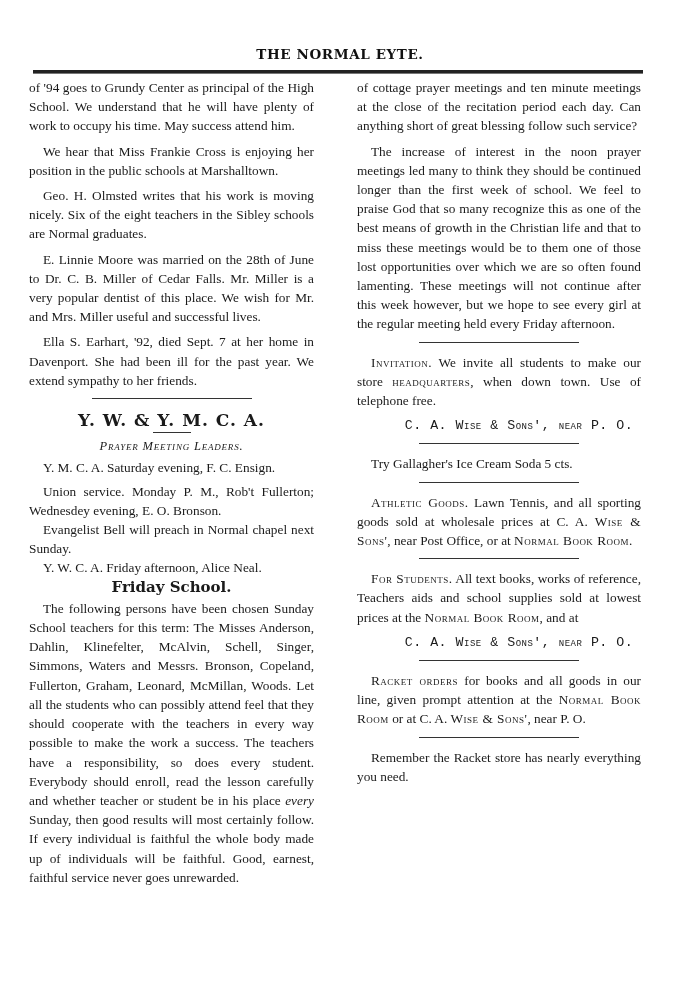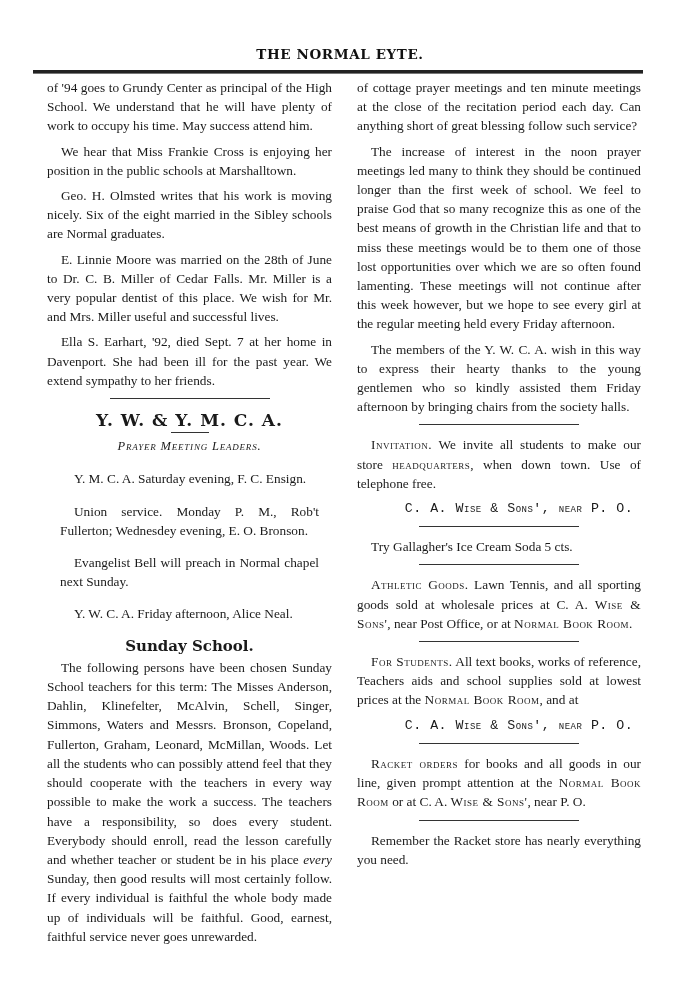--- a/index.html
+++ b/index.html
@@ -4,67 +4,66 @@
   <style>
     html, body { margin: 0; padding: 0; background: #ffffff; }
     body { width: 680px; height: 1000px; position: relative; overflow: hidden;
            font-family: "Liberation Serif", "DejaVu Serif", serif; color: #1a1a1a; }
     .masthead { position: absolute; top: 46px; left: 0; width: 680px; text-align: center;
                 font-family: "DejaVu Serif", "Liberation Serif", serif; font-weight: bold;
                 font-size: 13.5px; letter-spacing: 0.6px; color: #111; }
     .top-rule { position: absolute; top: 70px; left: 33px; width: 610px; height: 3px;
                 background: #222; border-bottom: 1px solid #777; }
     .col { position: absolute; top: 78px; font-size: 13.3px; line-height: 19.2px; }
-    .col.left { left: 47px; width: 285px; }
+    .col.left { left: 29px; width: 285px; }
     .col.right { left: 357px; width: 284px; }
     p { margin: 0 0 6px 0; text-align: justify; text-indent: 14px; hyphens: manual; }
     p.noindent { text-indent: 0; }
     .rule { height: 0; border-top: 1px solid #333; margin: 8px auto 10px auto; }
     .rule.r160 { width: 160px; }
     .rule.r40 { width: 38px; margin: 2px auto 4px auto; }
     .heading { text-align: center; font-weight: bold; font-family: "DejaVu Serif", "Liberation Serif", serif; }
     .heading.big { font-size: 17px; letter-spacing: 1px; margin: 12px 0 2px 0; }
     .heading.med { font-size: 15px; margin: 0 0 2px 0; }
     .subhead { text-align: center; font-variant: small-caps; font-size: 12.5px; letter-spacing: 0.8px; margin: 0 0 2px 0; font-style: italic; }
     .sc { font-variant: small-caps; letter-spacing: 0.5px; }
     .sig { text-align: right; padding-right: 22px; margin: 2px 0 6px 0; font-family: Liberation Mono, monospace; }
     .sig.center { text-align: center; padding: 0 0 0 40px; }
-    .line { margin: 13px; text-indent: 14px; text-align: justify; }
+    .line { margin: 0; text-indent: 14px; text-align: justify; }
     em { font-style: italic; }
   </style>
 </head>
 <body>
 
 <div class="masthead">THE NORMAL EYTE.</div>
 <div class="top-rule"></div>
 
 <div class="col left">
   <p class="noindent">of '94 goes to Grundy Center as principal of the High School. We understand that he will have plenty of work to occupy his time. May success attend him.</p>
   <p>We hear that Miss Frankie Cross is enjoying her position in the public schools at Marshalltown.</p>
-  <p>Geo. H. Olmsted writes that his work is moving nicely. Six of the eight married in the Sibley schools are Normal graduates.</p>
+  <p>Geo. H. Olmsted writes that his work is moving nicely. Six of the eight teachers in the Sibley schools are Normal graduates.</p>
   <p>E. Linnie Moore was married on the 28th of June to Dr. C. B. Miller of Cedar Falls. Mr. Miller is a very popular dentist of this place. We wish for Mr. and Mrs. Miller useful and successful lives.</p>
   <p>Ella S. Earhart, '92, died Sept. 7 at her home in Davenport. She had been ill for the past year. We extend sympathy to her friends.</p>
   <div class="rule r160"></div>
 
   <div class="heading big">Y. W. &amp; Y. M. C. A.</div>
   <div class="rule r40"></div>
   <div class="subhead">Prayer Meeting Leaders.</div>
   <p class="line">Y. M. C. A. Saturday evening, F. C. Ensign.</p>
   <p class="line" style="margin-top:4px">Union service. Monday P. M., Rob't Fullerton; Wednesdey evening, E. O. Bronson.</p>
   <p class="line">Evangelist Bell will preach in Normal chapel next Sunday.</p>
   <p class="line">Y. W. C. A. Friday afternoon, Alice Neal.</p>
 
-  <div class="heading med">Sunday School.</div>
+  <div class="heading med">Friday School.</div>
   <p><span>The following persons have been chosen Sunday School teachers for this term: The Misses Anderson, Dahlin, Klinefelter, McAlvin, Schell, Singer, Simmons, Waters and Messrs. Bronson, Copeland, Fullerton, Graham, Leonard, McMillan, Woods. Let all the students who can possibly attend feel that they should cooperate with the teachers in every way possible to make the work a success. The teachers have a responsibility, so does every student. Everybody should enroll, read the lesson carefully and whether teacher or student be in his place </span><em>every</em><span> Sunday, then good results will most certainly follow. If every individual is faithful the whole body made up of individuals will be faithful. Good, earnest, faithful service never goes unrewarded.</span></p>
 </div>
 
 <div class="col right">
   <p class="noindent">of cottage prayer meetings and ten minute meetings at the close of the recitation period each day. Can anything short of great blessing follow such service?</p>
   <p>The increase of interest in the noon prayer meetings led many to think they should be continued longer than the first week of school. We feel to praise God that so many recognize this as one of the best means of growth in the Christian life and that to miss these meetings would be to them one of those lost opportunities over which we are so often found lamenting. These meetings will not continue after this week however, but we hope to see every girl at the regular meeting held every Friday afternoon.</p>
-  <p>The members of the Y. W. C. A. wish in this way to express their hearty thanks to the young gentlemen who so kindly assisted them Friday afternoon by bringing chairs from the society halls.</p>
   <div class="rule r160"></div>
 
   <p><span class="sc">Invitation.</span><span> We invite all students to make our store </span><span class="sc">headquarters</span><span>, when down town. Use of telephone free.</span></p>
   <div class="sig center sc">C. A. Wise &amp; Sons', near P. O.</div>
   <div class="rule r160"></div>
 
   <p>Try Gallagher's Ice Cream Soda 5 cts.</p>
   <div class="rule r160"></div>
 
   <p><span class="sc">Athletic Goods.</span><span> Lawn Tennis, and all sporting goods sold at wholesale prices at C. A. </span><span class="sc">Wise &amp; Sons'</span><span>, near Post Office, or at </span><span class="sc">Normal Book Room.</span></p>

